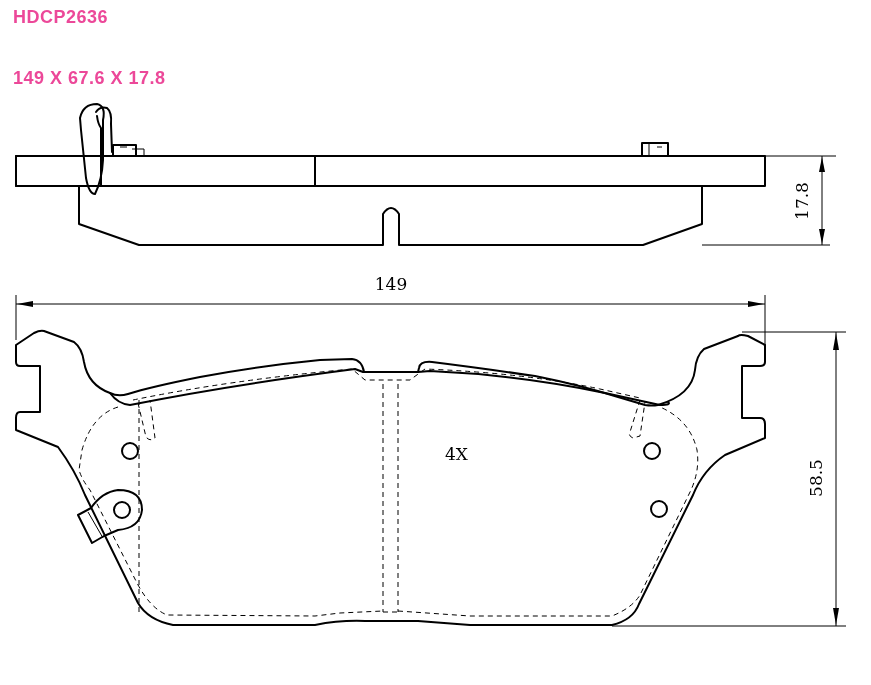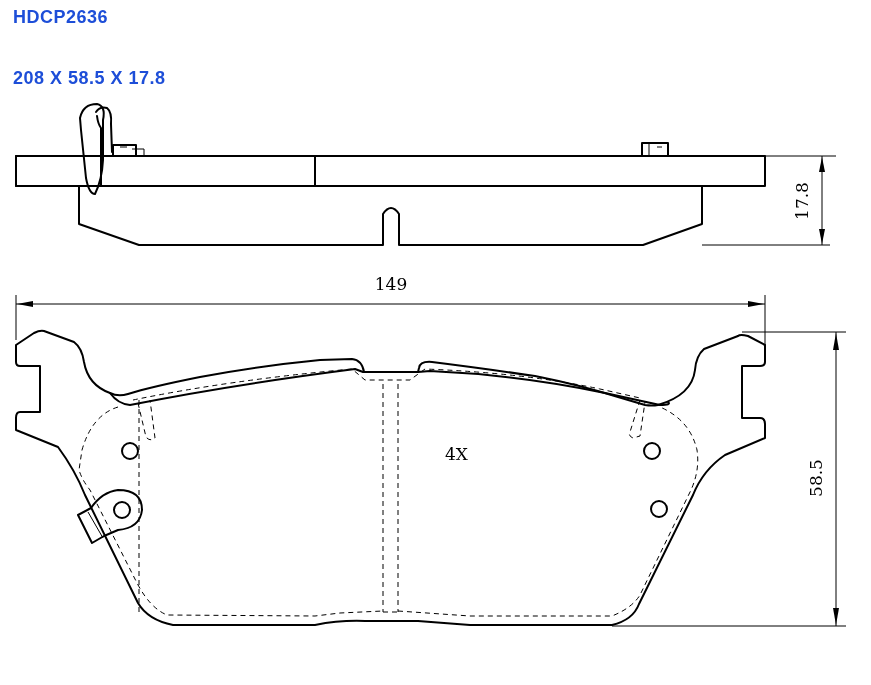--- a/index.html
+++ b/index.html
@@ -1,35 +1,35 @@
 <!DOCTYPE html>
 <html><head>
   <meta charset="utf-8">
   <style>
     html, body { margin: 0; padding: 0; background: #ffffff; }
     body { width: 871px; height: 685px; position: relative; overflow: hidden; }
     .title {
       position: absolute; left: 13px;
       font-family: "Liberation Sans", sans-serif; font-weight: bold;
-      font-size: 18px; color: #1d4ed8; letter-spacing: 0.5px;
+      font-size: 18px; color: #ec4899; letter-spacing: 0.5px;
     }
     #part-number { top: 7px; }
     #dimensions { top: 68px; }
     svg { position: absolute; left: 0; top: 0; }
     .solid { fill: none; stroke: #000; stroke-width: 2; stroke-linejoin: round; stroke-linecap: round; }
     .thin { fill: none; stroke: #000; stroke-width: 1; }
     .dash { fill: none; stroke: #000; stroke-width: 1; stroke-dasharray: 5 4; }
     .dimtext { font-family: "DejaVu Serif", serif; font-size: 17px; fill: #000; }
     .arrow { fill: #000; stroke: none; }
   </style>
 </head>
 <body>
 
 <div class="title" id="part-number">HDCP2636</div>
-<div class="title" id="dimensions">208 X 58.5 X 17.8</div>
+<div class="title" id="dimensions">149 X 67.6 X 17.8</div>
 
 <svg width="871" height="685" viewBox="0 0 871 685">
 
   <g>
 
     <rect class="solid" x="16" y="156" width="299" height="30"></rect>
     <path class="solid" d="M16,156 L765,156 L765,186 L16,186 Z"></path>
 
     <path class="solid" d="M79,186 L79,224 L139,245 L383,245 L383,214 Q391,202 399,214 L399,245 L643,245 L702,224 L702,186"></path>
 

